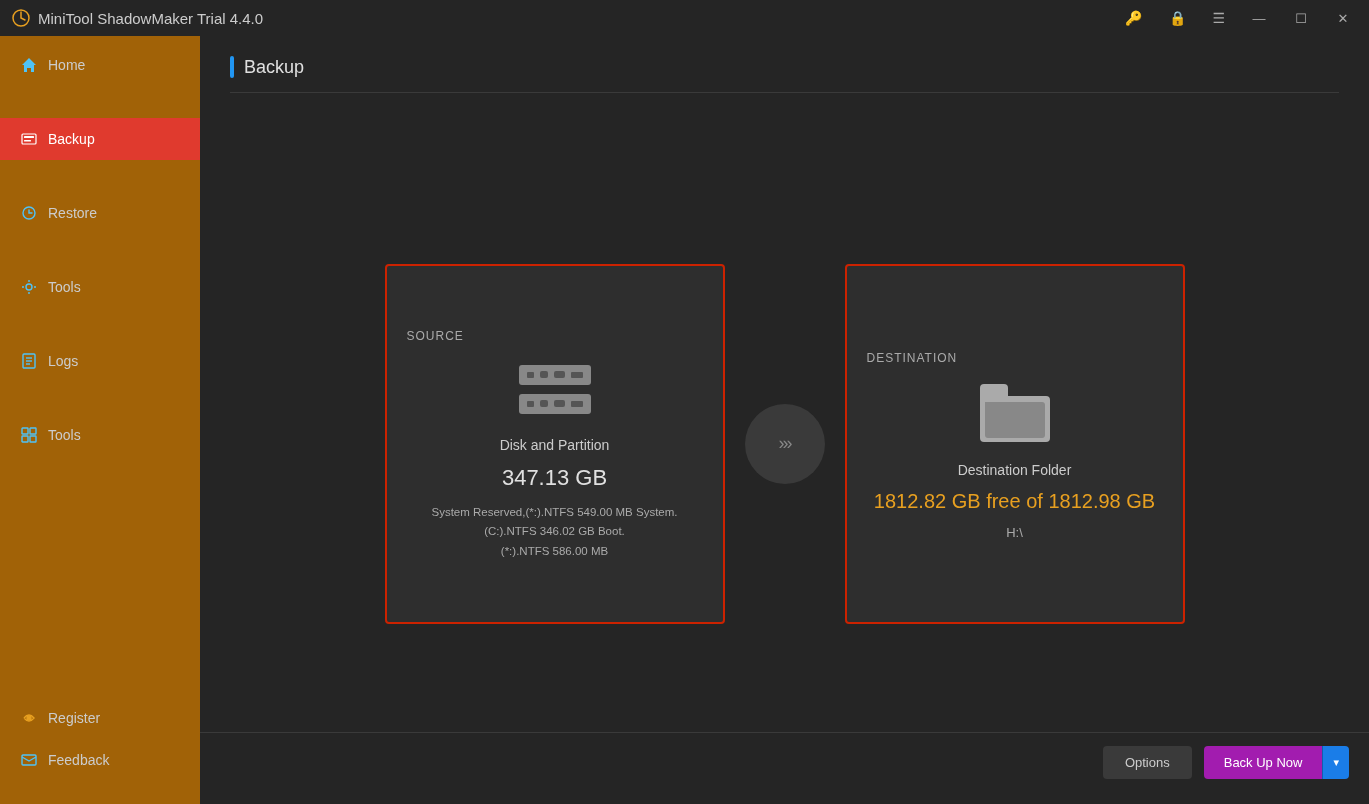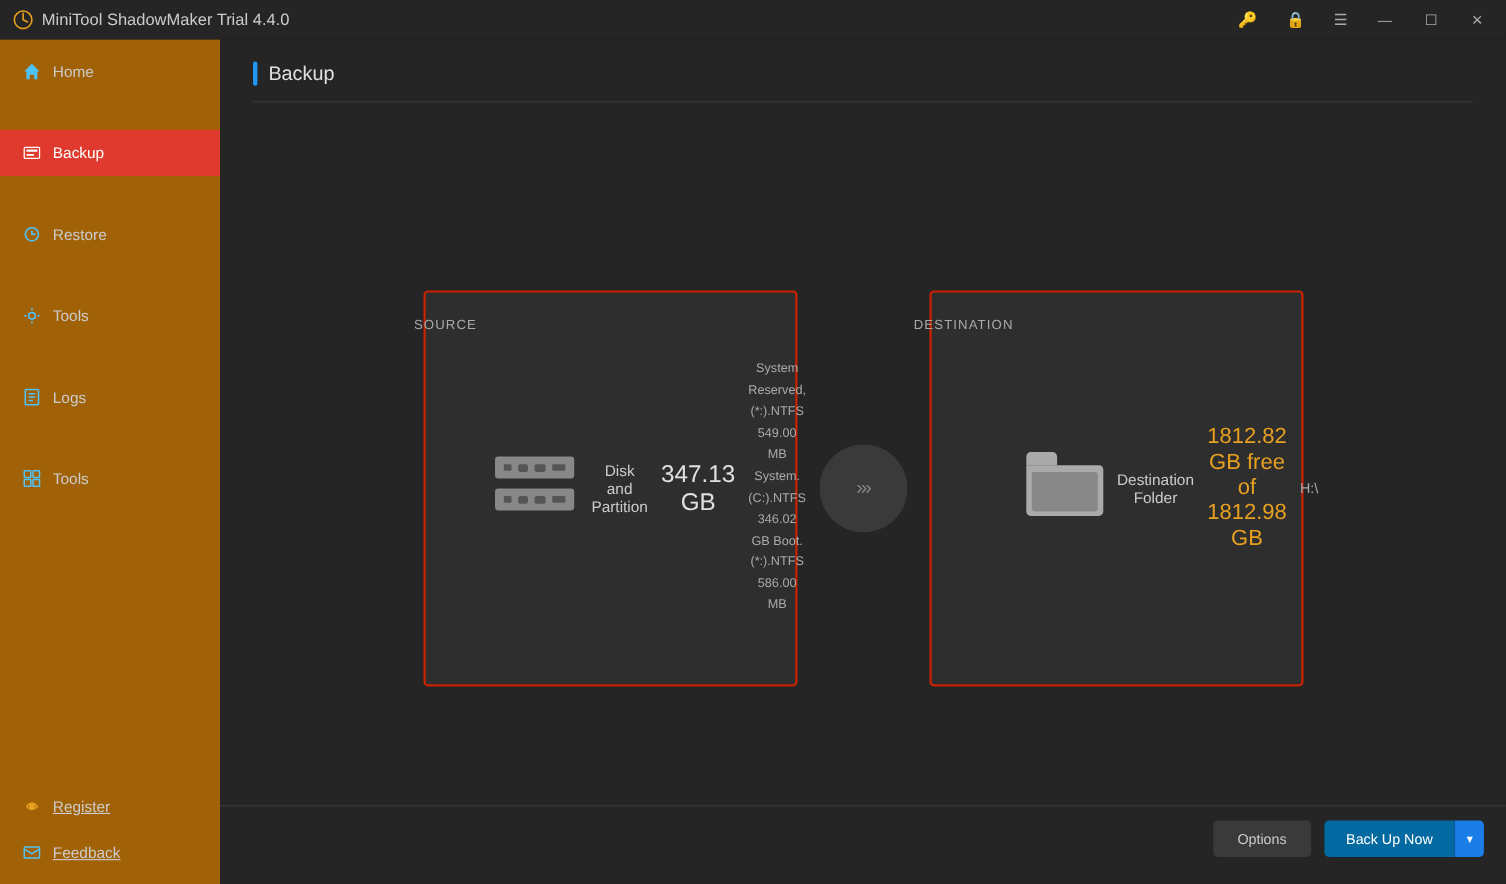--- a/index.html
+++ b/index.html
@@ -89,22 +89,21 @@
       width: 18px;
       height: 18px;
       display: flex;
       align-items: center;
       justify-content: center;
       flex-shrink: 0;
     }
 
     .sidebar-bottom {
       margin-top: auto;
-      padding-bottom: 8px;
-      text-decoration: underline;
+      padding-bottom: 23px;
     }
 
     
     #content {
       flex: 1;
       background: #252525;
       display: flex;
       flex-direction: column;
       padding: 20px 30px 20px 30px;
       position: relative;
@@ -141,21 +140,21 @@
       margin-top: -20px;
     }
 
     .backup-card {
       width: 340px;
       height: 360px;
       background: #2e2e2e;
       border: 2px solid #cc2200;
       border-radius: 4px;
       display: flex;
-      flex-direction: row;
+      flex-direction: column;
       align-items: center;
       justify-content: center;
       cursor: pointer;
       padding: 20px;
       gap: 12px;
     }
 
     .card-label {
       font-size: 12px;
       color: #aaa;
@@ -313,21 +312,21 @@
     .btn-options {
       background: #3a3a3a;
       color: #ccc;
       border: none;
       border-radius: 4px;
       padding: 9px 22px;
       font-size: 13px;
       cursor: pointer;
     }
     .btn-backup-main {
-      background: #0369a1;
+      background: #a21caf;
       color: #fff;
       border: none;
       border-radius: 4px 0 0 4px;
       padding: 9px 20px;
       font-size: 13px;
       cursor: pointer;
     }
     .btn-backup-dropdown {
       background: #1a7de8;
       color: #fff;

